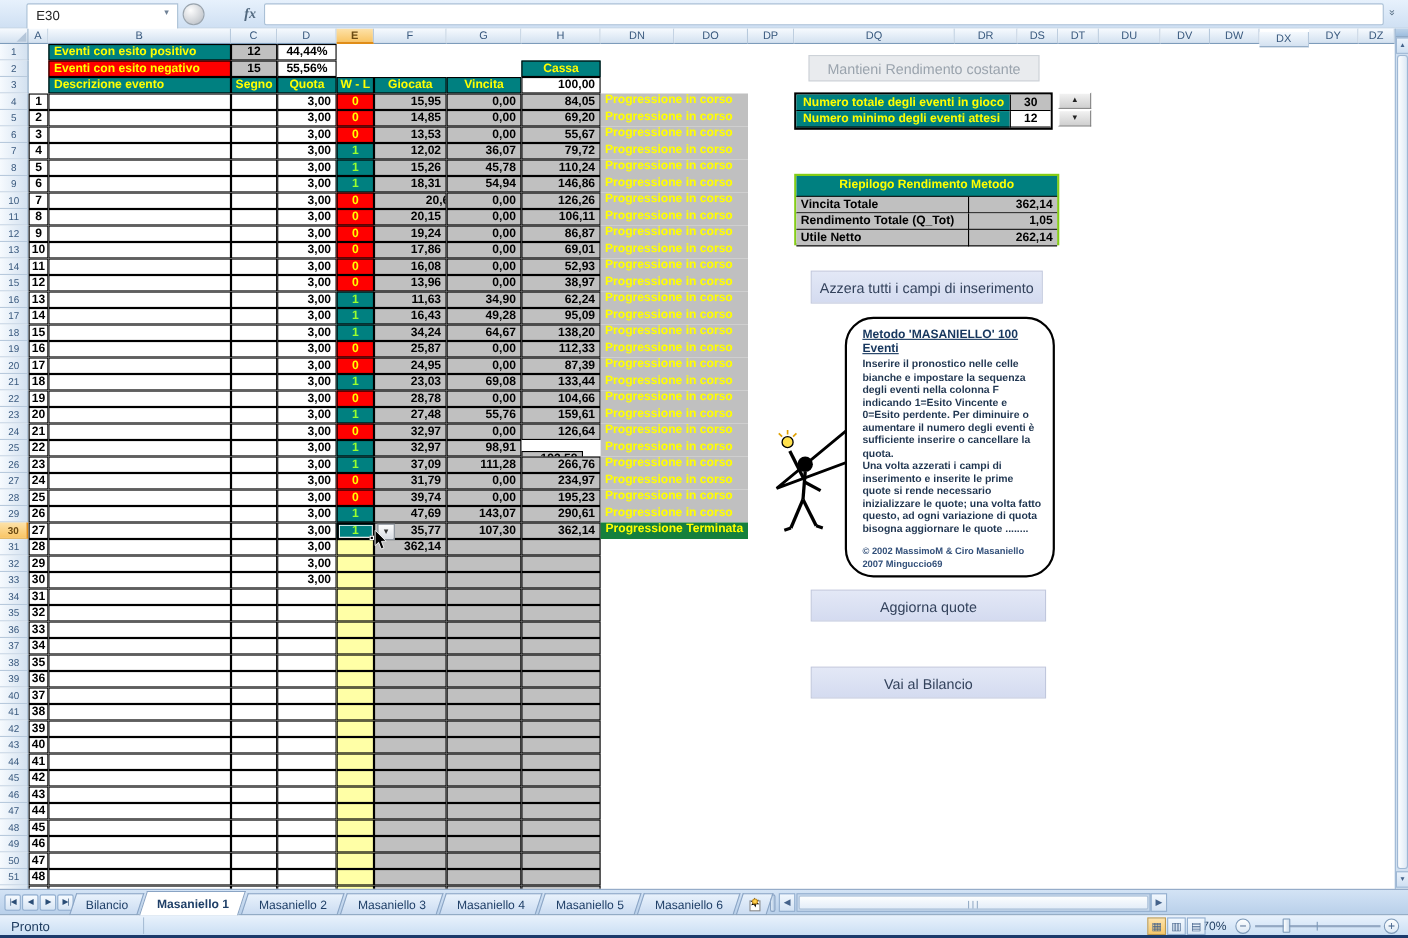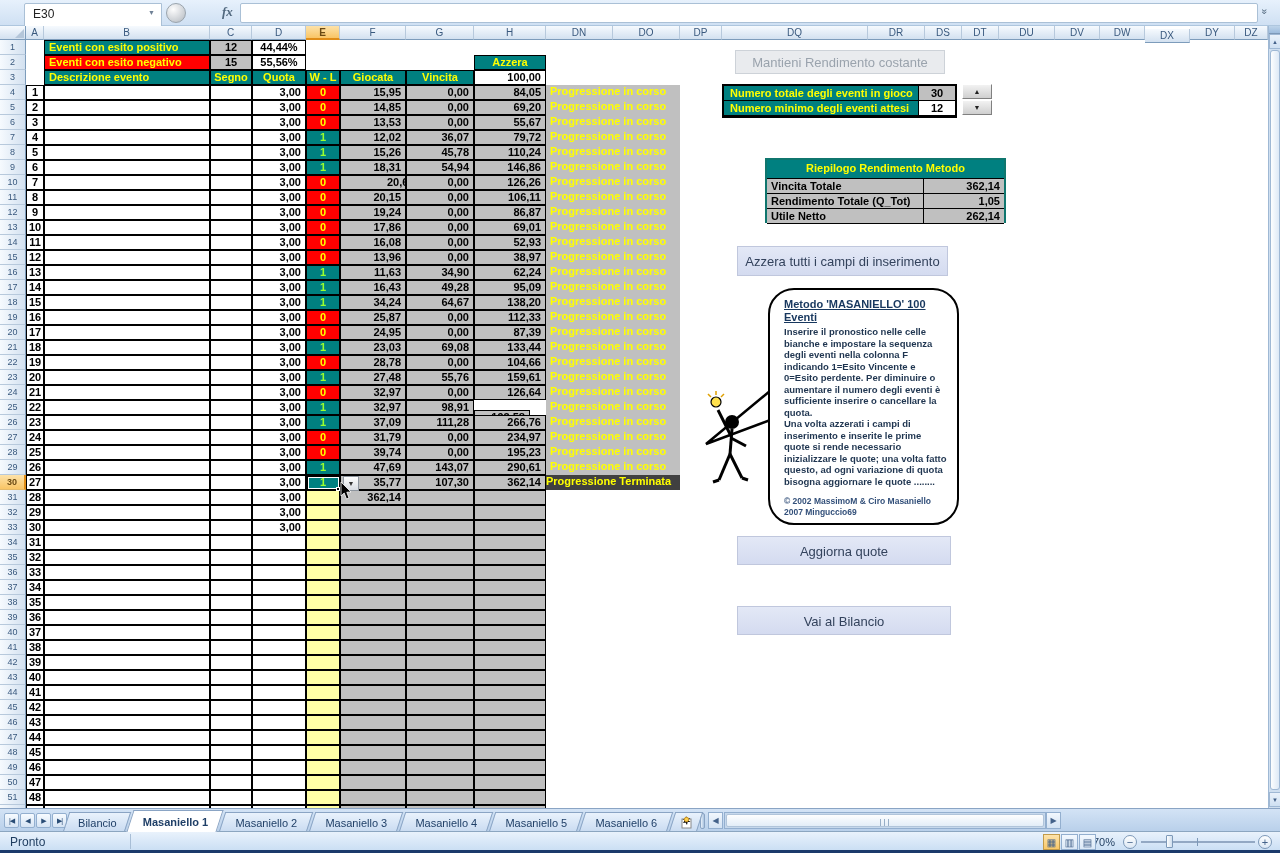--- a/index.html
+++ b/index.html
@@ -43,40 +43,40 @@
   .teal{background:#008080;color:#ffff00;border:1px solid #000;}
   .redc{background:#ff0000;color:#ffff00;border:1px solid #000;}
   .grayc{background:#c0c0c0;border:1px solid #000;}
   .yellowc{background:#ffffa6;border:1px solid #000;}
   .num{text-align:right;padding-right:4px;}
   .ctr{text-align:center;}
   .lft{text-align:left;padding-left:4px;}
   .wl1{background:#008080;color:#9aff2e;text-align:center;border:1px solid #000;}
   .wl0{background:#ff0000;color:#ffff00;text-align:center;border:1px solid #000;}
   .band-corso{background:#c0c0c0;color:#ffff00;padding-left:4px;}
-  .band-term{background:#404040;color:#ffff00;}
+  .band-term{background:#15803d;color:#ffff00;text-align:center;}
 
   #sel-box{border:2px solid #000;box-shadow:0 0 0 1px #fff inset;background:transparent;}
   #sel-handle{width:4px;height:4px;background:#000;border:1px solid #fff;}
   #sel-dd{width:16px;height:15px;background:linear-gradient(#fdfdfd,#d8dce2);
     border:1px solid #8e959e;font-size:7px;color:#333;text-align:center;line-height:14px;}
 
   
   .panel-btn{background:linear-gradient(#e3e8f6,#d4dbf0);border:1px solid #c0c7dd;
     color:#33425c;font-size:13px;text-align:center;}
   #btn-mantieni{background:#e9ebee;border:1px solid #cdd2d8;color:#9aa3ad;
     font-size:13px;text-align:center;padding-top:4px;}
   .spin-label{background:#008080;color:#ffff00;font-weight:bold;font-size:11px;
     padding:1px 0 0 6px;border-bottom:1px solid #000;}
   .spin-val{font-weight:bold;font-size:11px;text-align:center;
     border-left:1px solid #000;border-bottom:1px solid #000;padding-top:1px;}
   .spin-btn{width:30px;height:15px;background:linear-gradient(#f2f2f2,#cfcfcf);
     border:1px solid #808080;border-top-color:#fff;border-left-color:#fff;
     font-size:7px;color:#222;text-align:center;line-height:14px;}
-  #riepilogo{border:2px solid #0f766e;margin-left:43px;}
+  #riepilogo{border:2px solid #84cc16;}
   .rp-title{background:#008080;color:#ffff00;font-weight:bold;font-size:11px;
     text-align:center;padding-top:2px;border-bottom:1px solid #000;}
   .rp-label{background:#c0c0c0;font-weight:bold;font-size:11px;padding:1px 0 0 4px;
     border-bottom:1px solid #000;}
   .rp-val{background:#c0c0c0;font-weight:bold;font-size:11px;text-align:right;
     padding:1px 4px 0 0;border-bottom:1px solid #000;border-left:1px solid #000;}
   #bubble{background:#fff;border:2px solid #000;border-radius:26px;padding:8px 10px 0 14px;}
   #bubble-title{font-size:11px;font-weight:bold;color:#17375e;text-decoration:underline;line-height:13px;}
   #bubble-body{font-size:9.5px;font-weight:bold;color:#1f3550;line-height:11.5px;margin-top:2px;white-space:pre-line;}
   #bubble-credits{font-size:8.5px;font-weight:bold;color:#33507a;line-height:11px;margin-top:9px;white-space:pre-line;}
@@ -279,21 +279,21 @@
     <div class="abs row-hdr" style="top: 734px;">49</div>
     <div class="abs row-hdr" style="top: 749px;">50</div>
     <div class="abs row-hdr" style="top: 764px;">51</div>
     <div class="abs row-hdr" style="top: 779px;">52</div>
     <div class="abs cell teal lft" style="left: 44px; top: 14px; width: 166px; height: 15px;">Eventi con esito positivo</div>
     <div class="abs cell grayc ctr" style="left: 210px; top: 14px; width: 42px; height: 15px;">12</div>
     <div class="abs cell bordered ctr" style="left: 252px; top: 14px; width: 54px; height: 15px;">44,44%</div>
     <div class="abs cell redc lft" style="left: 44px; top: 29px; width: 166px; height: 15px;">Eventi con esito negativo</div>
     <div class="abs cell grayc ctr" style="left: 210px; top: 29px; width: 42px; height: 15px;">15</div>
     <div class="abs cell bordered ctr" style="left: 252px; top: 29px; width: 54px; height: 15px;">55,56%</div>
-    <div class="abs cell teal ctr" style="left: 474px; top: 29px; width: 72px; height: 15px;">Azzera</div>
+    <div class="abs cell teal ctr" style="left: 474px; top: 29px; width: 72px; height: 15px;">Cassa</div>
     <div class="abs cell teal lft" style="left: 44px; top: 44px; width: 166px; height: 15px;">Descrizione evento</div>
     <div class="abs cell teal ctr" style="left: 210px; top: 44px; width: 42px; height: 15px;">Segno</div>
     <div class="abs cell teal ctr" style="left: 252px; top: 44px; width: 54px; height: 15px;">Quota</div>
     <div class="abs cell teal ctr" style="left: 306px; top: 44px; width: 34px; height: 15px;">W - L</div>
     <div class="abs cell teal ctr" style="left: 340px; top: 44px; width: 66px; height: 15px;">Giocata</div>
     <div class="abs cell teal ctr" style="left: 406px; top: 44px; width: 68px; height: 15px;">Vincita</div>
     <div class="abs cell bordered num" style="left: 474px; top: 44px; width: 72px; height: 15px;">100,00</div>
     <div class="abs cell bordered ctr" style="left: 26px; top: 59px; width: 18px; height: 15px;">1</div>
     <div class="abs cell bordered" style="left: 44px; top: 59px; width: 166px; height: 15px;"></div>
     <div class="abs cell bordered" style="left: 210px; top: 59px; width: 42px; height: 15px;"></div>

